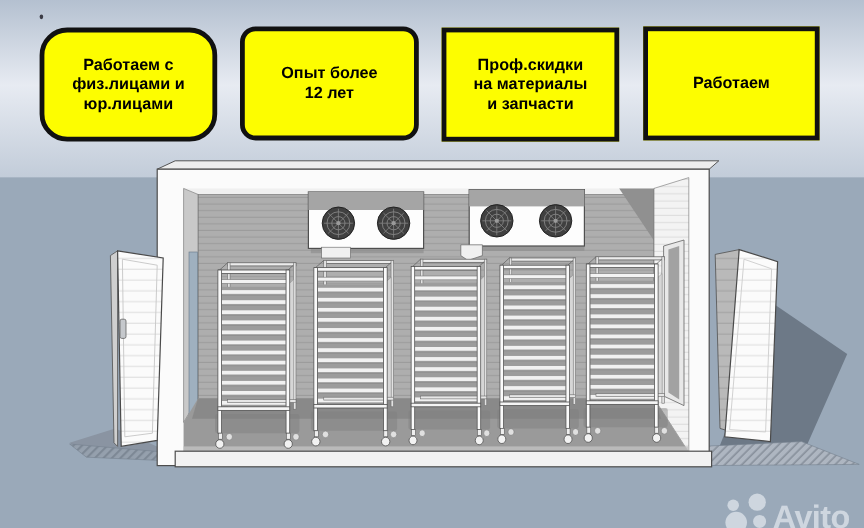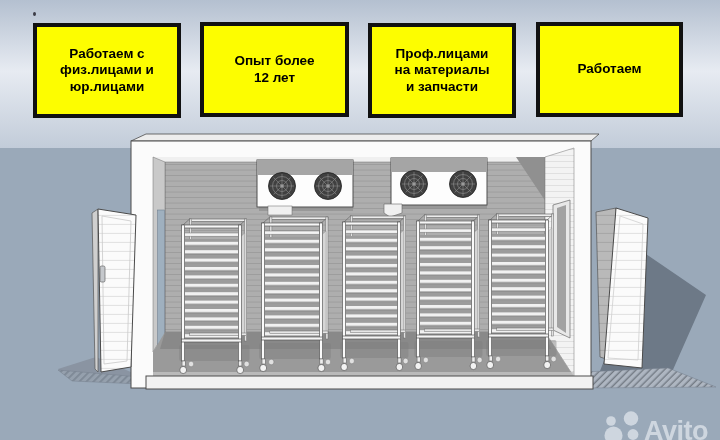--- a/index.html
+++ b/index.html
@@ -20,22 +20,22 @@
     position:absolute;left:33px;top:12px;width:3px;height:4px;
     background:#3c3c46;border-radius:50%;
   }
   .badge{
     position:absolute;box-sizing:border-box;
     background:#fdfd00;border:4px solid #111111;
     display:flex;align-items:center;justify-content:center;
     text-align:center;font-weight:bold;font-size:13.5px;line-height:1.22;
     color:#000;white-space:pre-line;padding:2px;
   }
-  .badge1{left:33px;top:23px;width:148px;height:95px;}
-  .badge2{left:200px;top:22px;width:149px;height:95px;}
+  .badge1{left:33px;top:23px;width:148px;height:95px;border-radius:23px;}
+  .badge2{left:200px;top:22px;width:149px;height:95px;border-radius:13px;}
   .badge3{left:368px;top:23px;width:148px;height:95px;}
   .badge4{left:536px;top:22px;width:147px;height:95px;}
   .scene{position:absolute;left:0;top:0;}
   .watermark{
     position:absolute;left:603px;top:395px;height:38px;
     display:flex;align-items:flex-end;opacity:0.62;margin-top:12px;
   }
   .watermark .brand{
     color:#eef2f7;font-weight:bold;font-size:27px;letter-spacing:-0.5px;
     margin-left:5px;line-height:1;
@@ -47,21 +47,21 @@
 <div class="sky"></div>
 <div class="ground"></div>
 <div class="stray-dot"></div>
 
 <div>
   <div class="badge badge1">Работаем с
 физ.лицами и
 юр.лицами</div>
   <div class="badge badge2">Опыт более
 12 лет</div>
-  <div class="badge badge3">Проф.лицами
+  <div class="badge badge3">Проф.скидки
 на материалы
 и запчасти</div>
   <div class="badge badge4">Работаем</div>
 </div>
 
 <svg class="scene" width="720" height="440" viewBox="0 0 720 440">
   <defs>
     <pattern id="siding" width="8" height="5.5" patternUnits="userSpaceOnUse">
       <rect width="8" height="5.5" fill="#aeaeae"></rect>
       <rect y="4.6" width="8" height="0.9" fill="#9c9c9c"></rect>

